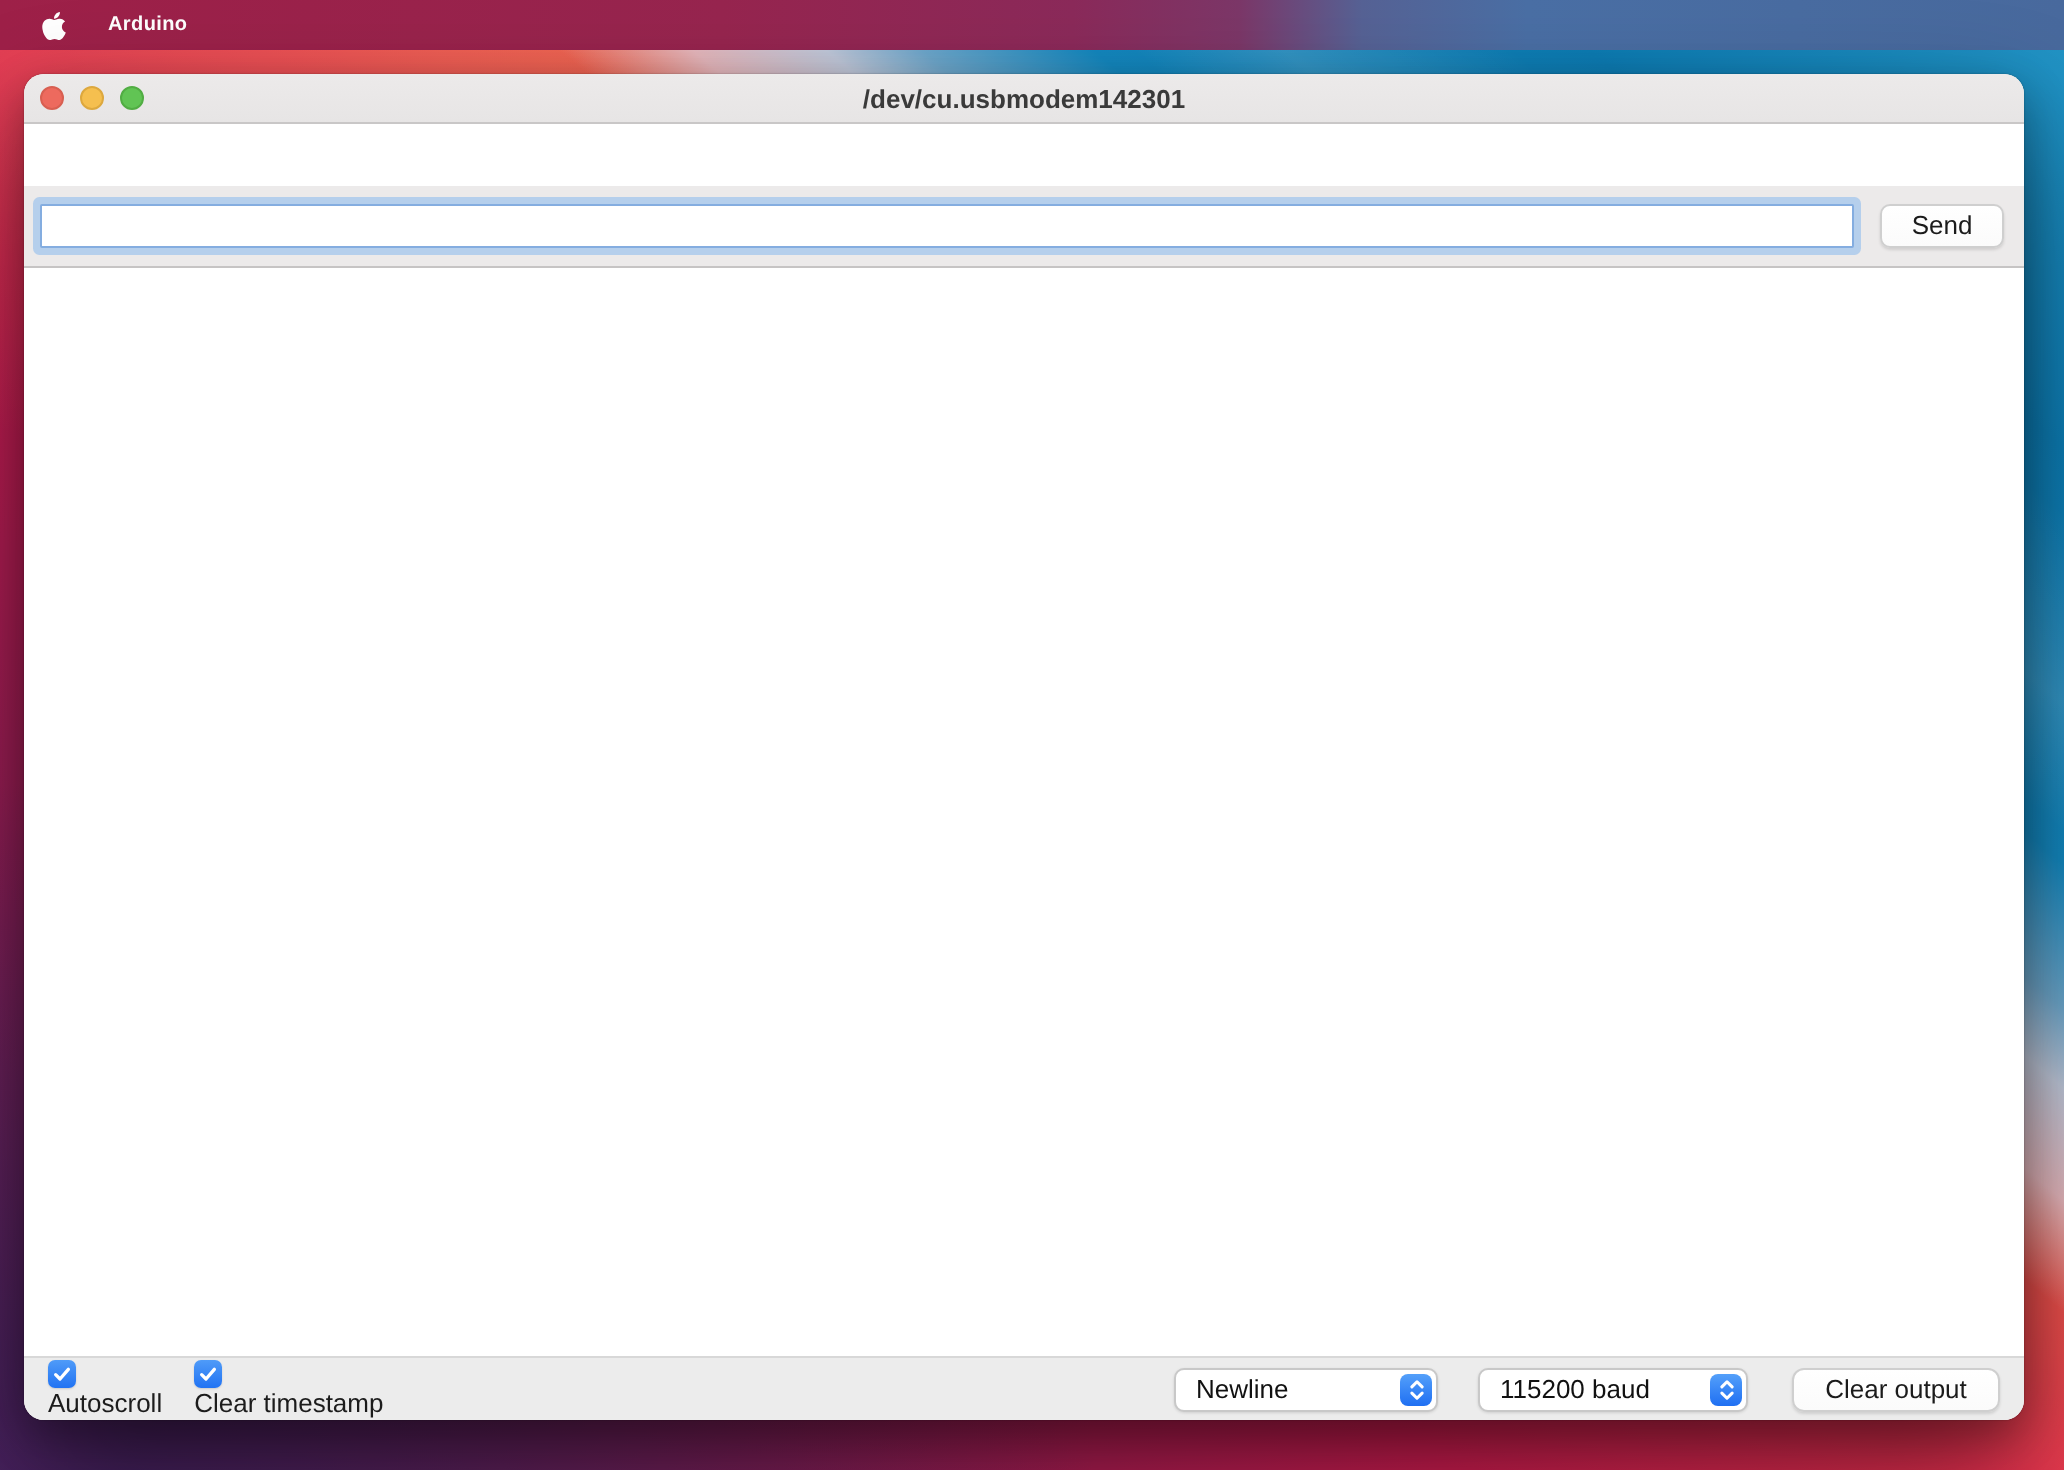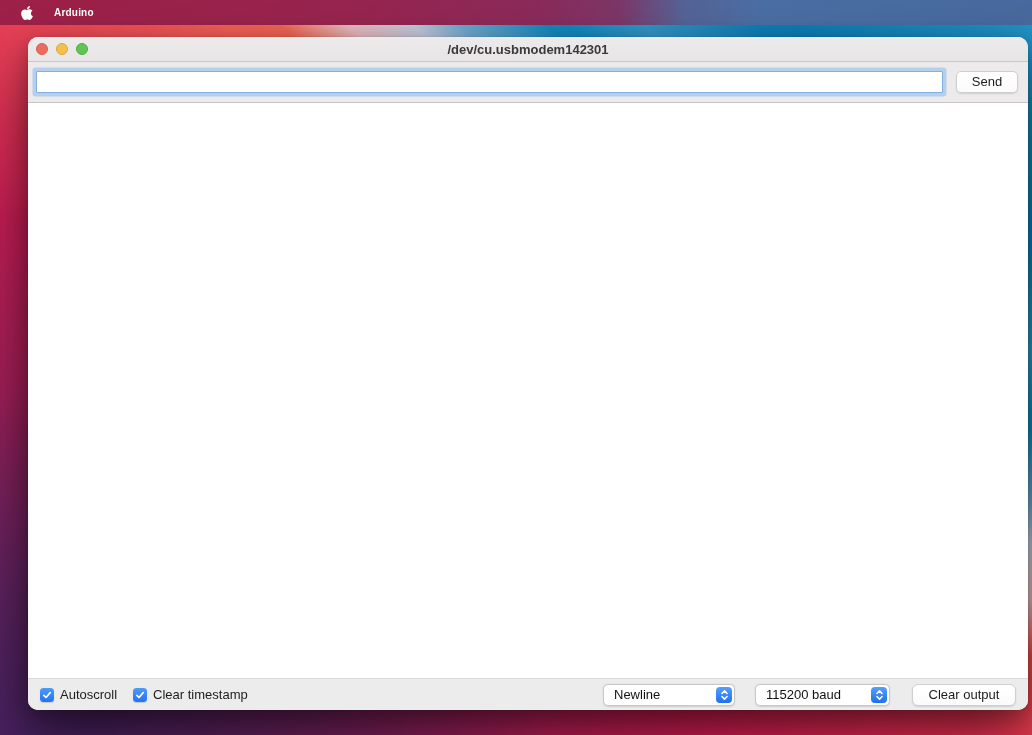--- a/index.html
+++ b/index.html
@@ -33,25 +33,25 @@
       #7c3768 60%, #566295 66%, #4a6fa5 74%, #48699d 100%);
     display: flex; align-items: center; padding-left: 20px;
     color: #ffffff;
   }
   .apple-logo { width: 15px; height: 17px; display: inline-flex; align-items: center; }
   .apple-logo svg { width: 14px; height: 16px; fill: #ffffff; }
   .menubar .appname { font-size: 10px; font-weight: bold; margin-left: 19px; letter-spacing: 0.2px; }
 
   
   .window {
-    position: absolute; left: 28px; top: 37px; width: 1000px; height: 673px;
+    position: absolute; left: 12px; top: 37px; width: 1000px; height: 673px;
     border-radius: 10px;
     background: #ffffff;
     box-shadow: 0 28px 60px rgba(0,0,0,0.45), 0 8px 22px rgba(0,0,0,0.30), 0 0 1px rgba(0,0,0,0.35);
-    display: flex; flex-direction: column; overflow: hidden;
+    display: flex; flex-direction: column; overflow: hidden; gap: 31px;
   }
 
   .titlebar {
     height: 25px; flex: 0 0 25px;
     background: linear-gradient(#eceaea, #e7e5e5);
     border-bottom: 1px solid #c9c7c7;
     position: relative;
     display: flex; align-items: center; justify-content: center;
   }
   .traffic { position: absolute; left: 8px; top: 0; height: 100%; display: flex; align-items: center; gap: 8px; }
@@ -103,21 +103,21 @@
 
   
   .statusbar {
     flex: 0 0 32px; height: 32px;
     background: #ececec;
     border-top: 1px solid #d8d8d8;
     display: flex; align-items: center;
     padding: 0 12px;
     font-size: 13px; color: #1c1c1c;
   }
-  .check { display: flex; align-items: center; margin-right: 16px; }
+  .check { display: flex; align-items: flex-start; margin-right: 16px; flex-direction: column; }
   .checkbox {
     width: 14px; height: 14px; border-radius: 3.5px;
     background: #ffffff; border: 1px solid #c4c4c4;
     display: inline-flex; align-items: center; justify-content: center;
     margin-right: 6px;
     box-shadow: 0 0.5px 1px rgba(0,0,0,0.15);
   }
   .check.checked .checkbox {
     background: linear-gradient(#4f9bf8, #2173f3);
     border: none;

